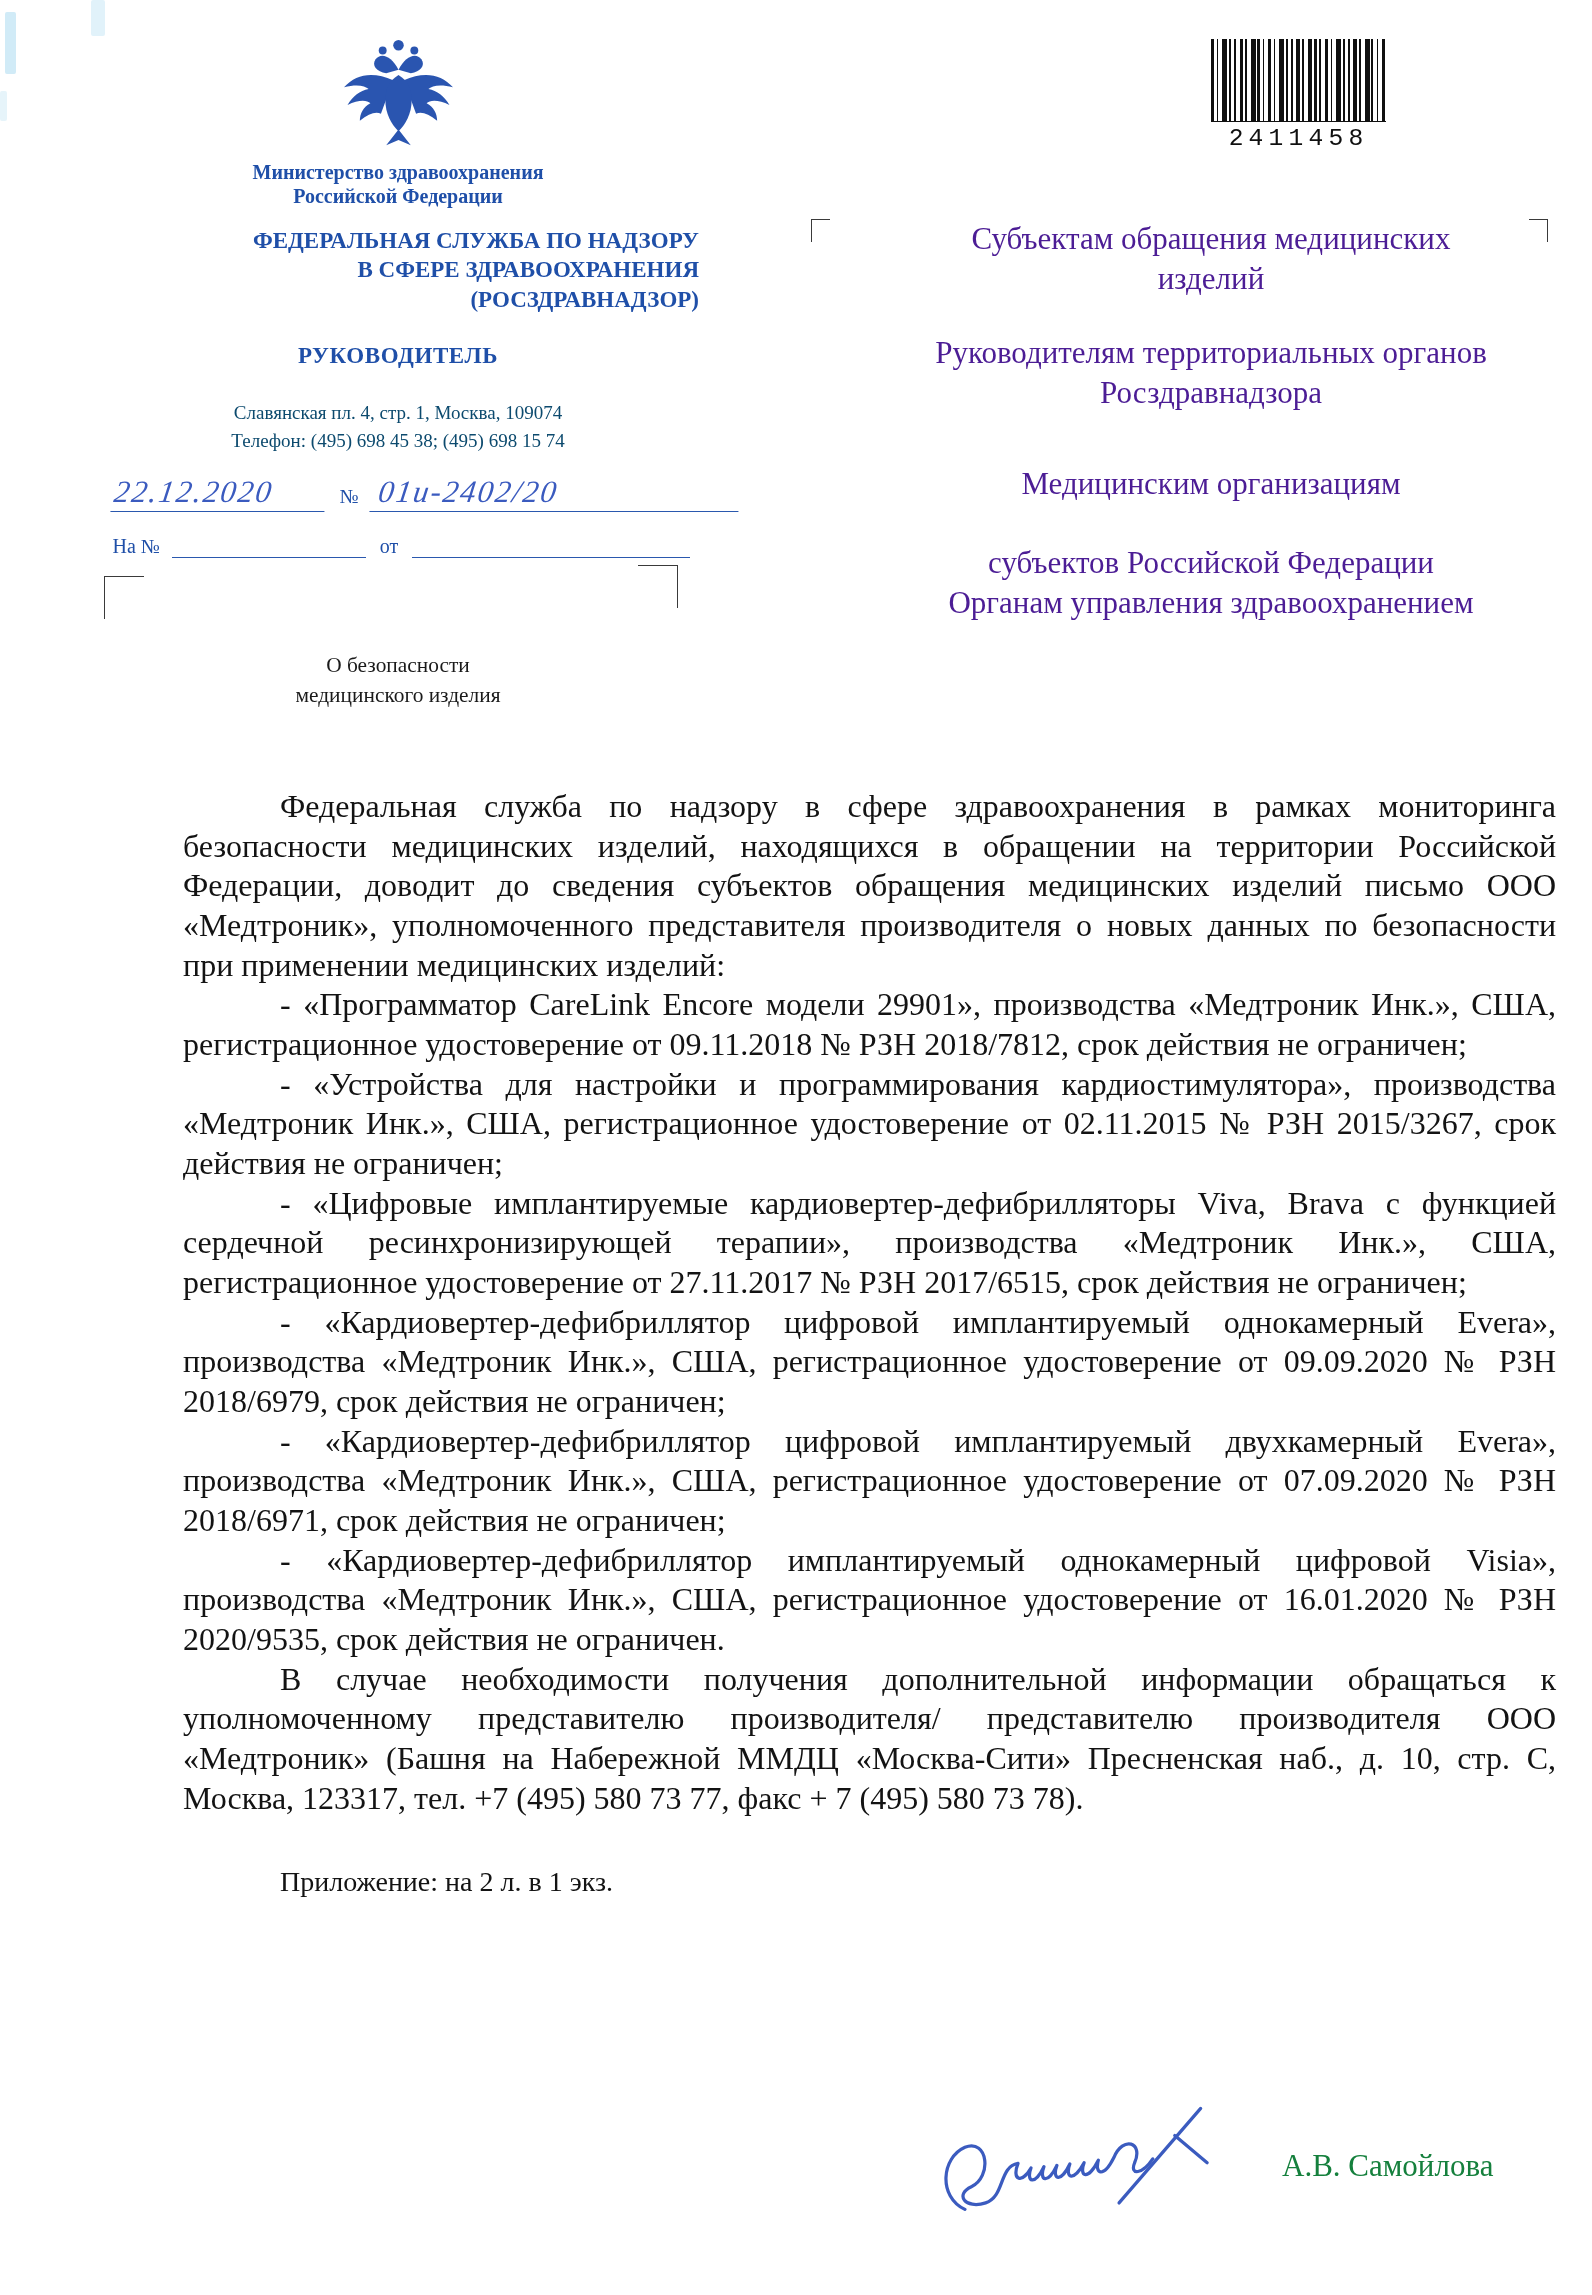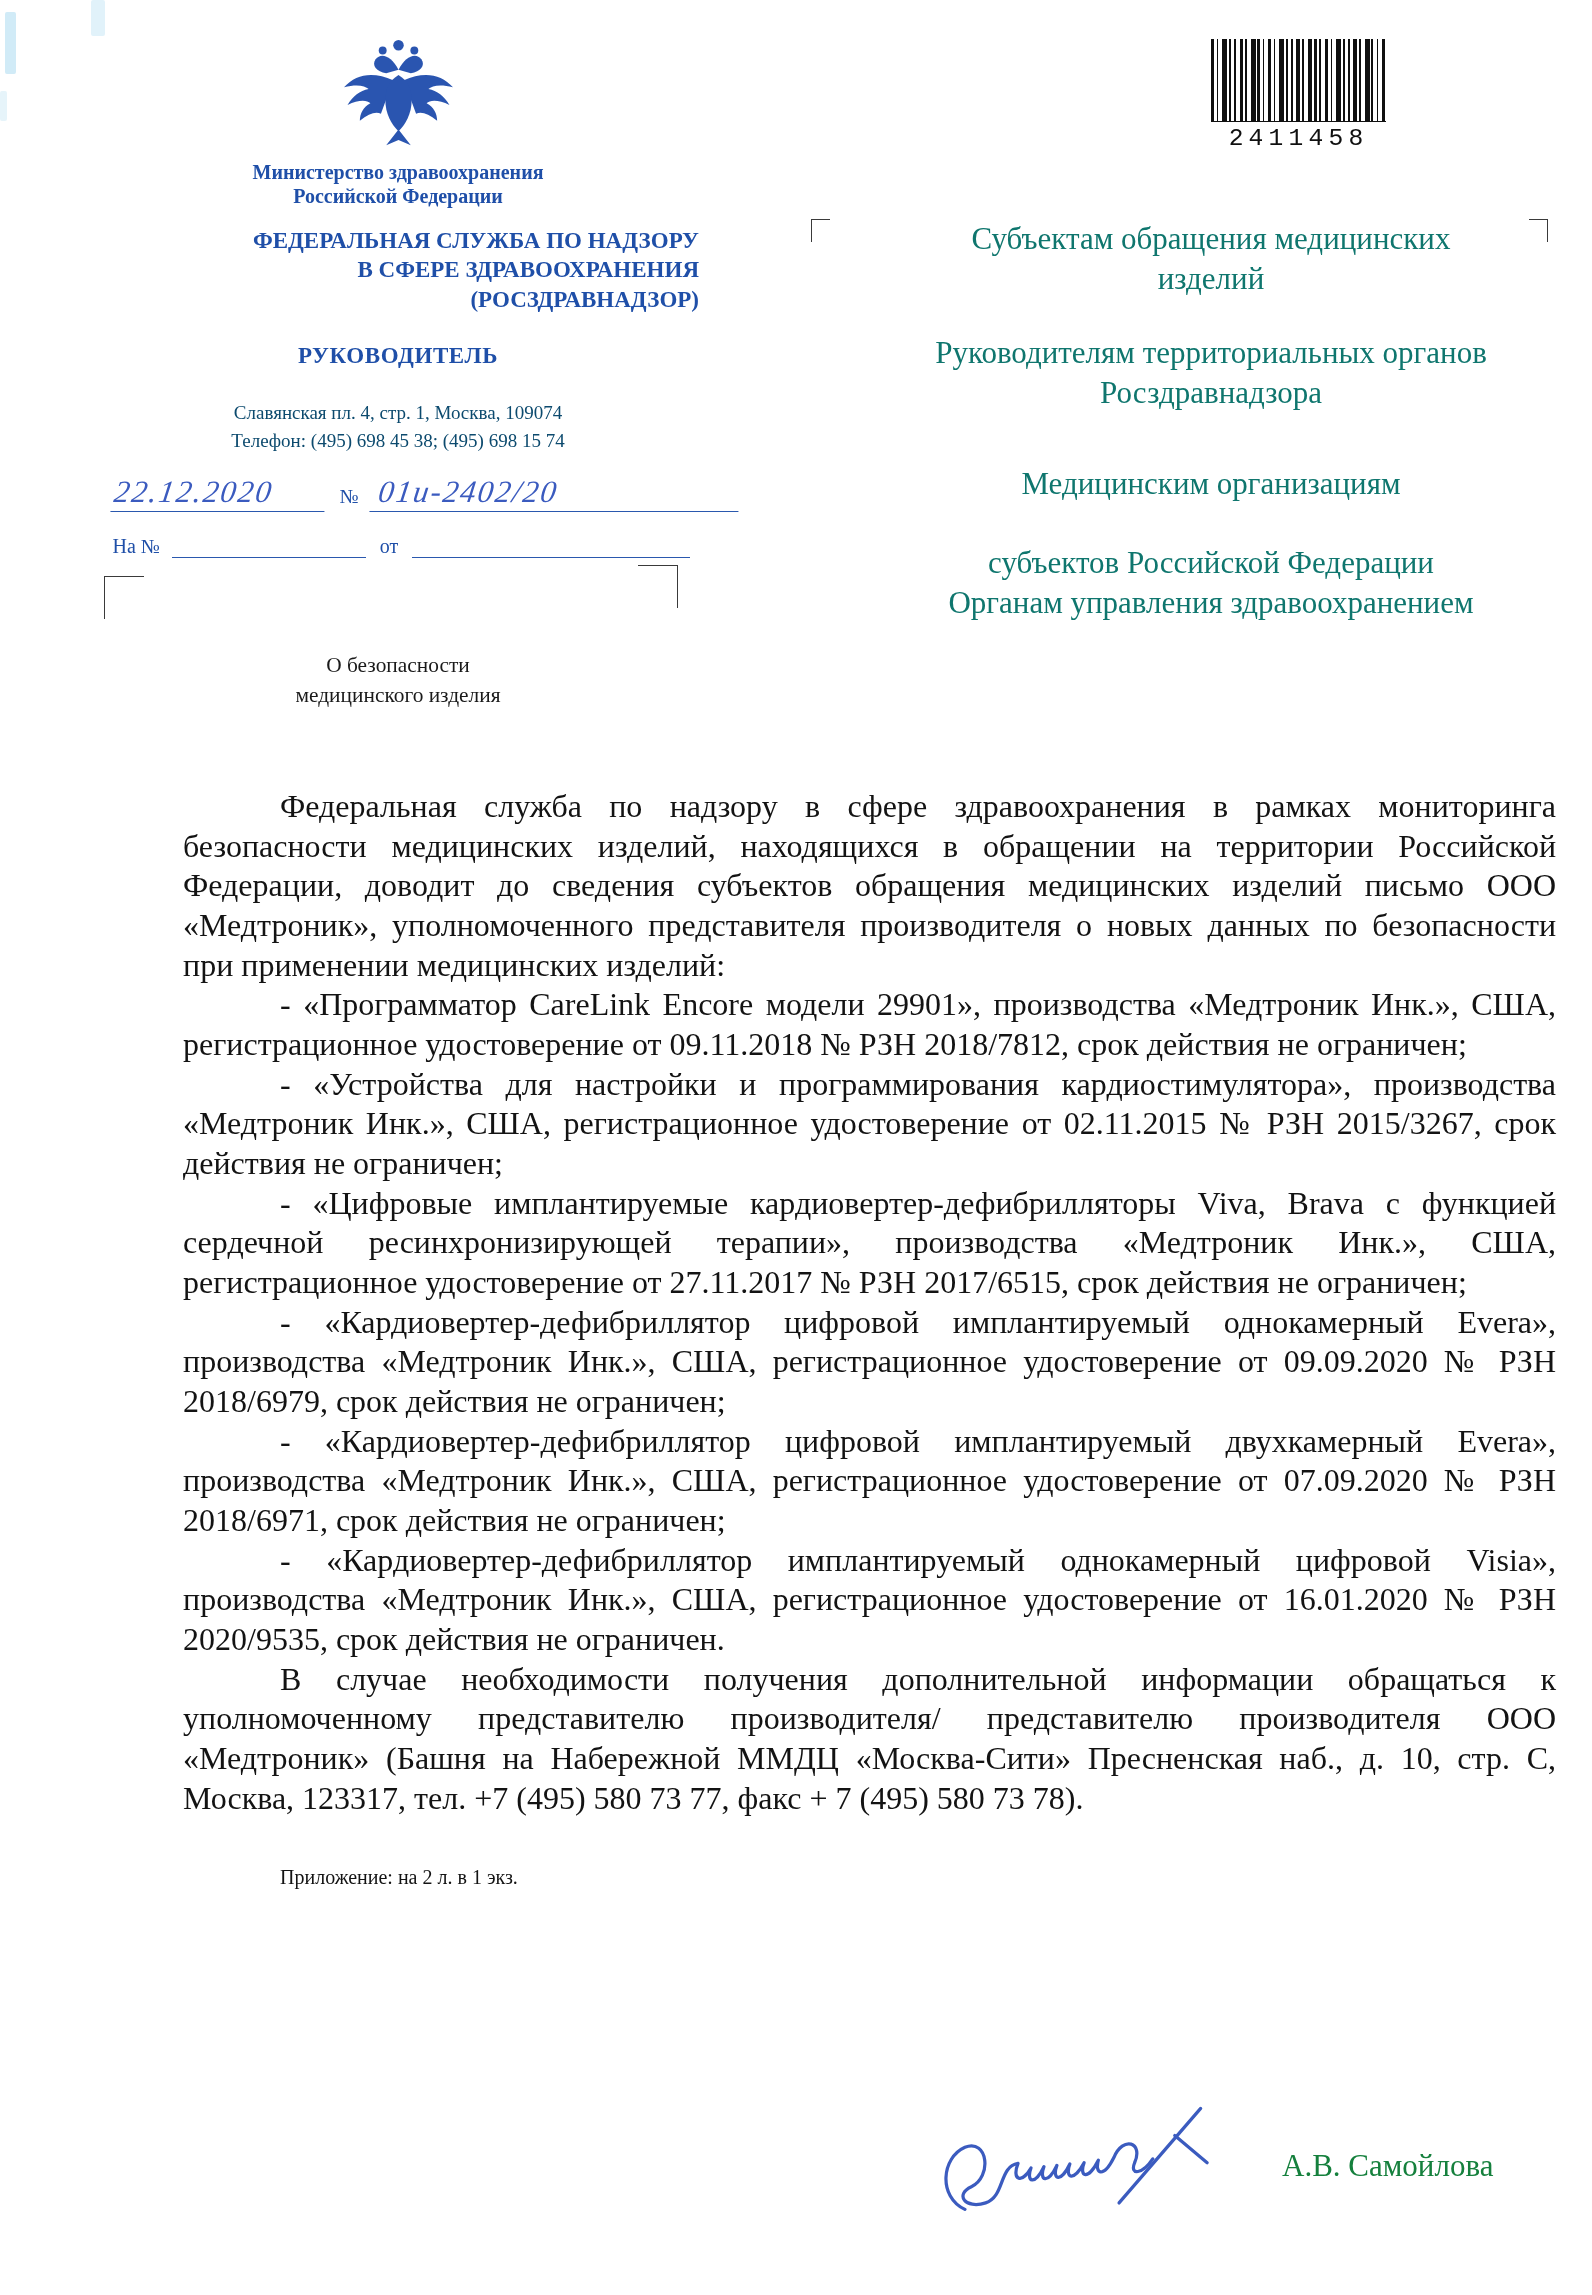--- a/index.html
+++ b/index.html
@@ -76,39 +76,39 @@
     border-bottom: 1.3px solid #101010;
   }
   .barcode-number {
     font-family: "Liberation Mono", "DejaVu Sans Mono", monospace;
     font-size: 24.6px; letter-spacing: 5.2px; color: #101010; margin-top: 2.6px;
   }
 
   
   .addressees {
     position: absolute; left: 842px; top: 219px; width: 738px;
-    text-align: center; font-size: 31px; line-height: 1.28; color: #0f766e;
+    text-align: center; font-size: 31px; line-height: 1.28; color: #4c1d95;
   }
   .addr-block-1 { margin-bottom: 35px; }
   .addr-block-2 { margin-bottom: 51px; }
   .addr-block-3 { margin-bottom: 40px; }
 
   
   .subject {
     position: absolute; left: 259px; top: 651px; width: 278px;
     text-align: center; font-size: 21.4px; line-height: 1.4; color: #1a1a1a;
   }
 
   
   .body-text {
     position: absolute; left: 183px; top: 787px; width: 1373px;
     font-size: 32px; line-height: 1.24; color: #131313; text-align: justify;
   }
   .body-text p { text-indent: 97px; margin: 0; }
-  .attachment { margin-top: 47px; text-indent: 97px; text-align: left; font-size: 20px; }
+  .attachment { margin-top: 47px; text-indent: 97px; text-align: left; font-size: 28px; }
 
   
   .signature-row {
     position: absolute; left: 926px; top: 2098px; width: 654px;
     display: flex; align-items: center;
   }
   .signature-svg { width: 311px; height: 136px; }
   .signature-name { margin-left: 45px; font-size: 31px; color: #15803d; white-space: nowrap; }
 </style>
 </head>

